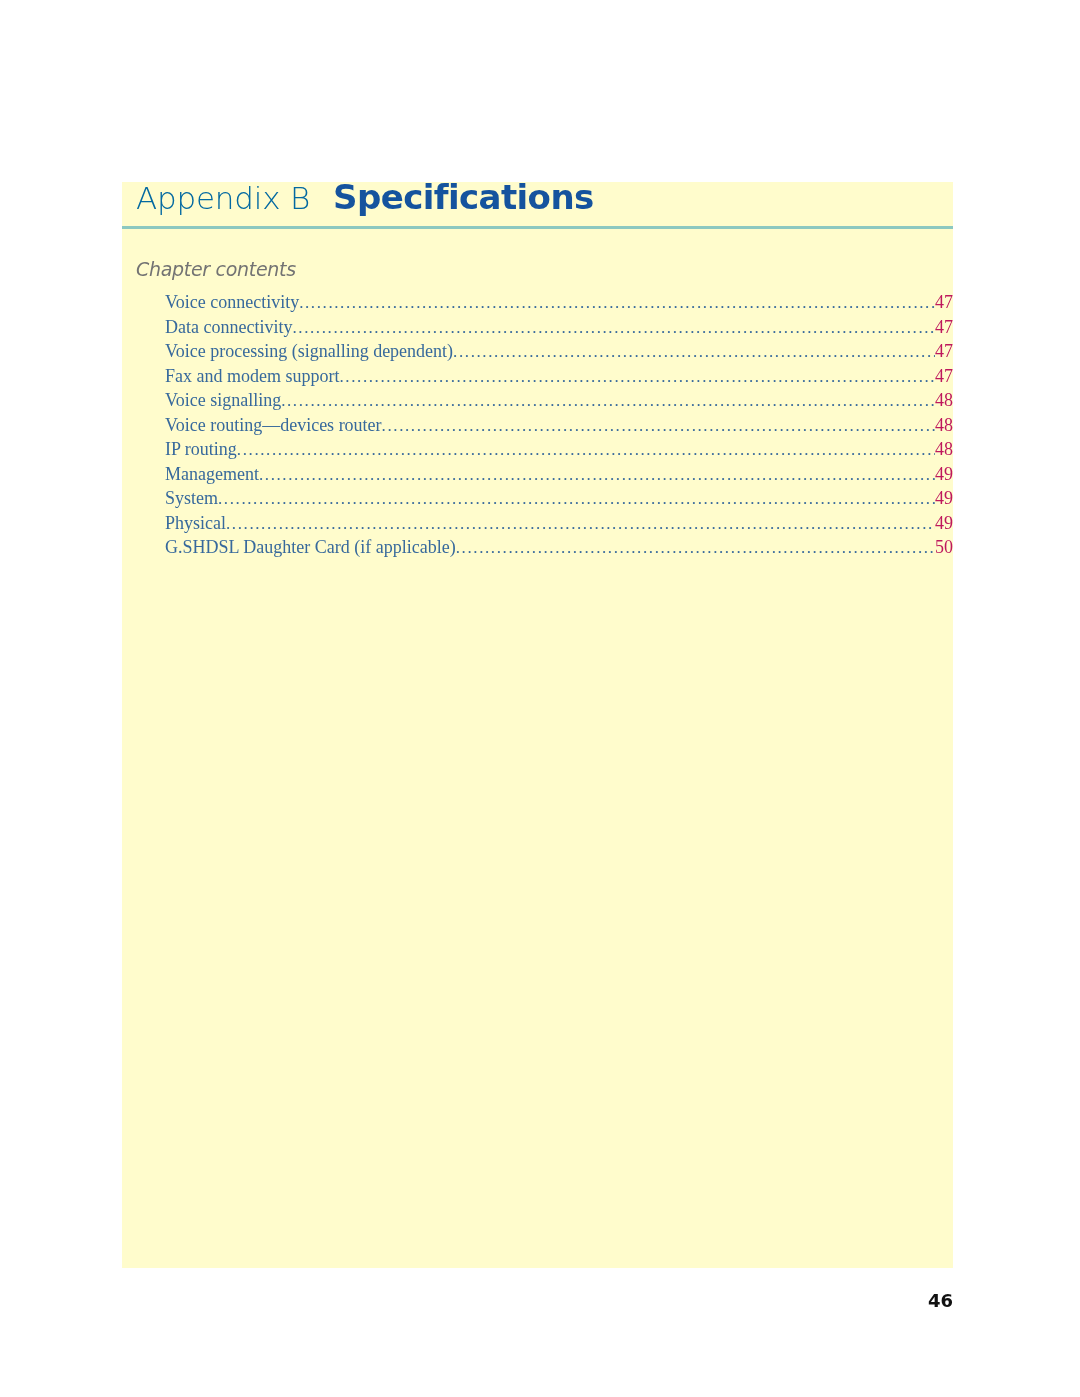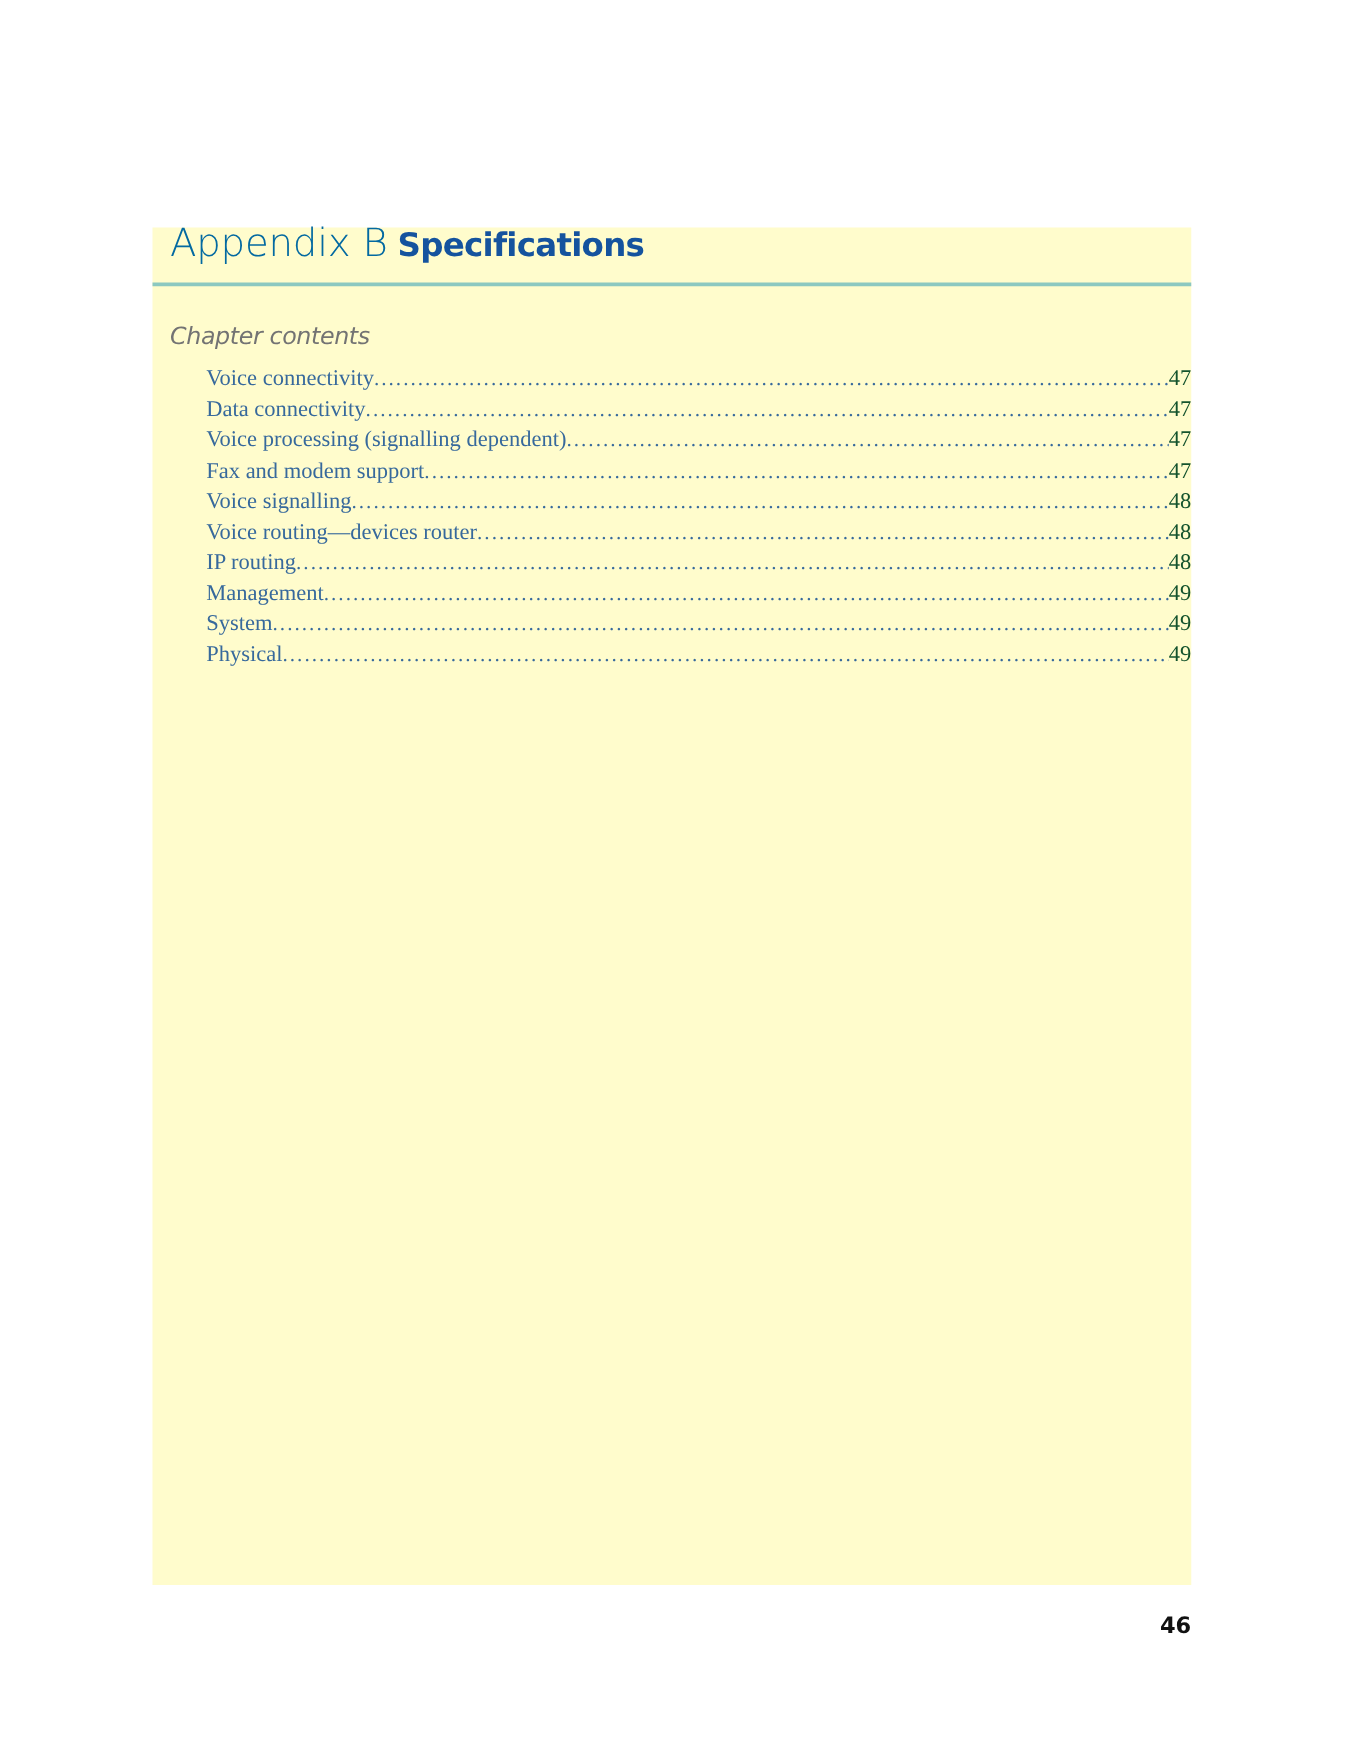--- a/index.html
+++ b/index.html
@@ -36,25 +36,25 @@
   }
   .title-prefix {
     font-family: "DejaVu Sans", sans-serif;
     font-size: 31px;
     font-weight: 300;
     color: #0369a1;
     letter-spacing: -0.2px;
   }
   .title-main {
     font-family: "DejaVu Sans", sans-serif;
-    font-size: 26px;
+    font-size: 34px;
     font-weight: bold;
     color: #15539e;
     letter-spacing: -0.6px;
-    margin-left: 8px;
+    margin-left: 23px;
   }
 
   
   #title-rule {
     position: absolute;
     left: 0;
     top: 44px;
     width: 831px;
     height: 3px;
     background: #8cc8c0;
@@ -104,21 +104,21 @@
   }
   .toc-leader::before {
     content: "........................................................................"
              "........................................................................"
              "........................................................................";
   }
   .toc-page {
     flex: 0 0 auto;
     text-align: right;
     font-size: 18px;
-    color: #14532d;
+    color: #be185d;
   }
 
   
   #page-folio {
     position: absolute;
     left: 0;
     top: 1290px;
     width: 953px;
     text-align: right;
     font-family: "DejaVu Sans", sans-serif;
@@ -184,17 +184,22 @@
       <div class="toc-entry">
         <span class="toc-label">System</span>
         <span class="toc-leader"></span>
         <span class="toc-page">49</span>
       </div>
       <div class="toc-entry">
         <span class="toc-label">Physical</span>
         <span class="toc-leader"></span>
         <span class="toc-page">49</span>
       </div>
+      <div class="toc-entry">
+        <span class="toc-label">G.SHDSL Daughter Card (if applicable)</span>
+        <span class="toc-leader"></span>
+        <span class="toc-page">50</span>
+      </div>
     </div>
 
 </div>
 
 <div id="page-folio">46</div>
 
 </body></html>

